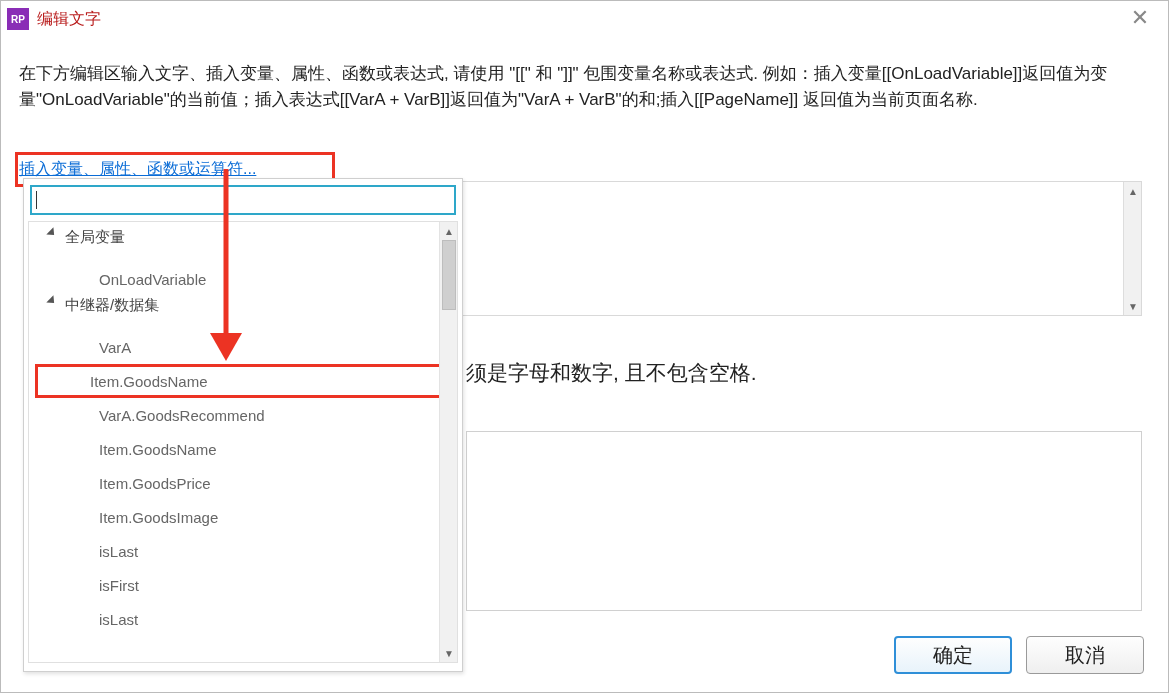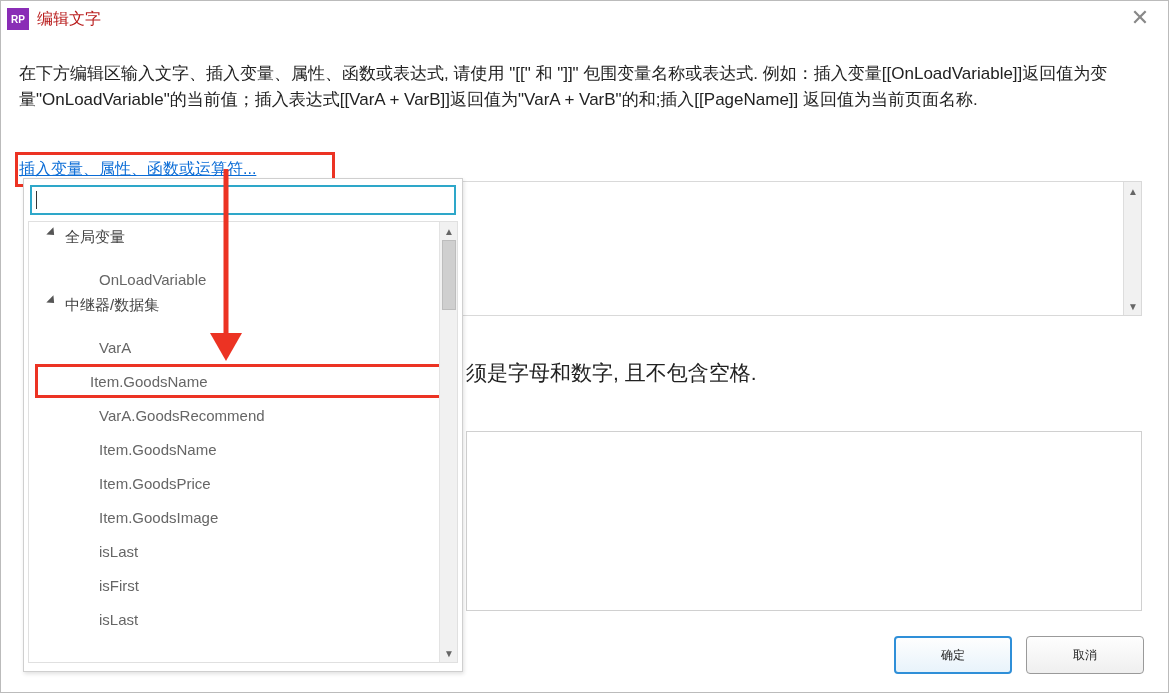--- a/index.html
+++ b/index.html
@@ -206,21 +206,21 @@
     position: absolute;
     right: 24px; bottom: 18px;
     display: flex;
     gap: 14px;
   }
   .btn {
     width: 118px; height: 38px;
     border: 1px solid #9a9a9a;
     border-radius: 4px;
     background: linear-gradient(#fefefe, #efefef);
-    font-size: 12px;
+    font-size: 20px;
     color: #222;
     display: flex; align-items: center; justify-content: center;
     cursor: pointer;
     margin-top: 24px;
   }
   .btn.primary {
     border: 2px solid #2f8fd8;
     background: linear-gradient(#fefefe, #e8f3fb);
   }
 

